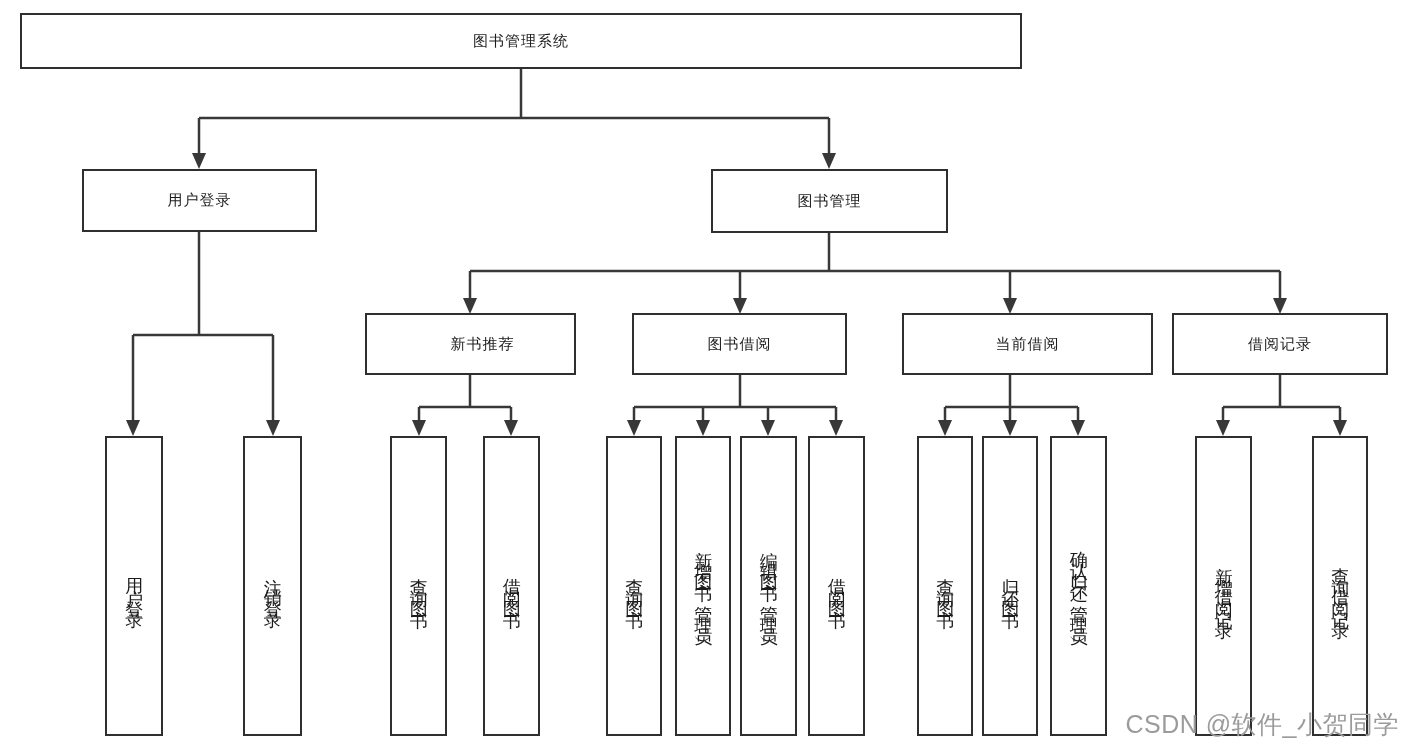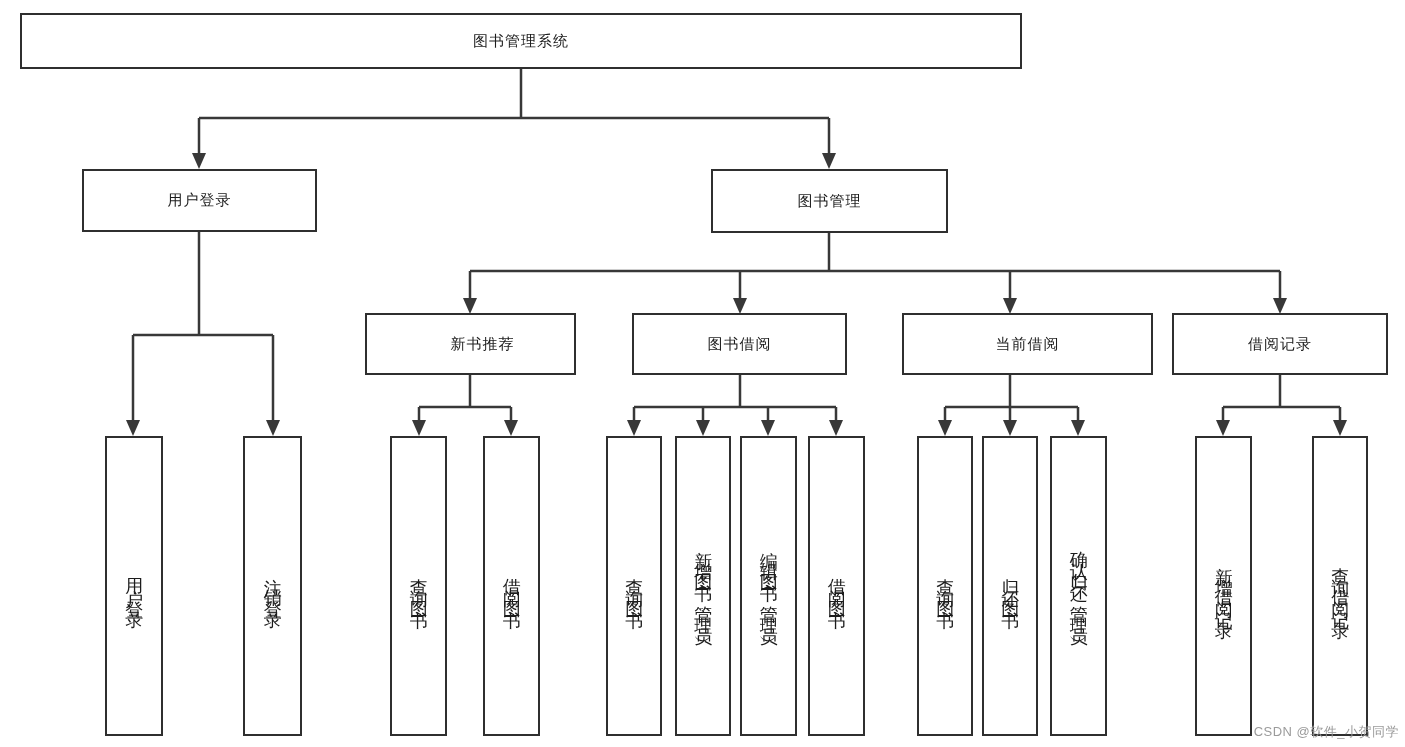--- a/index.html
+++ b/index.html
@@ -45,21 +45,21 @@
     text-orientation: mixed;
     font-size: 18px;
     letter-spacing: 11px;
     line-height: 1.15;
     white-space: nowrap;
   }
   .watermark {
     position: absolute;
     right: 6px;
     bottom: 6px;
-    font-size: 13px;
+    font-size: 25px;
     color: #9b9b9b;
     letter-spacing: 0.5px;
     z-index: 10;
     white-space: nowrap;
   }
 
   
   #root-box        { left: 20px;  top: 13px;  width: 1002px; height: 56px; }
   #user-login-box  { left: 82px;  top: 169px; width: 235px;  height: 63px; }
   #book-mgmt-box   { left: 711px; top: 169px; width: 237px;  height: 64px; }

